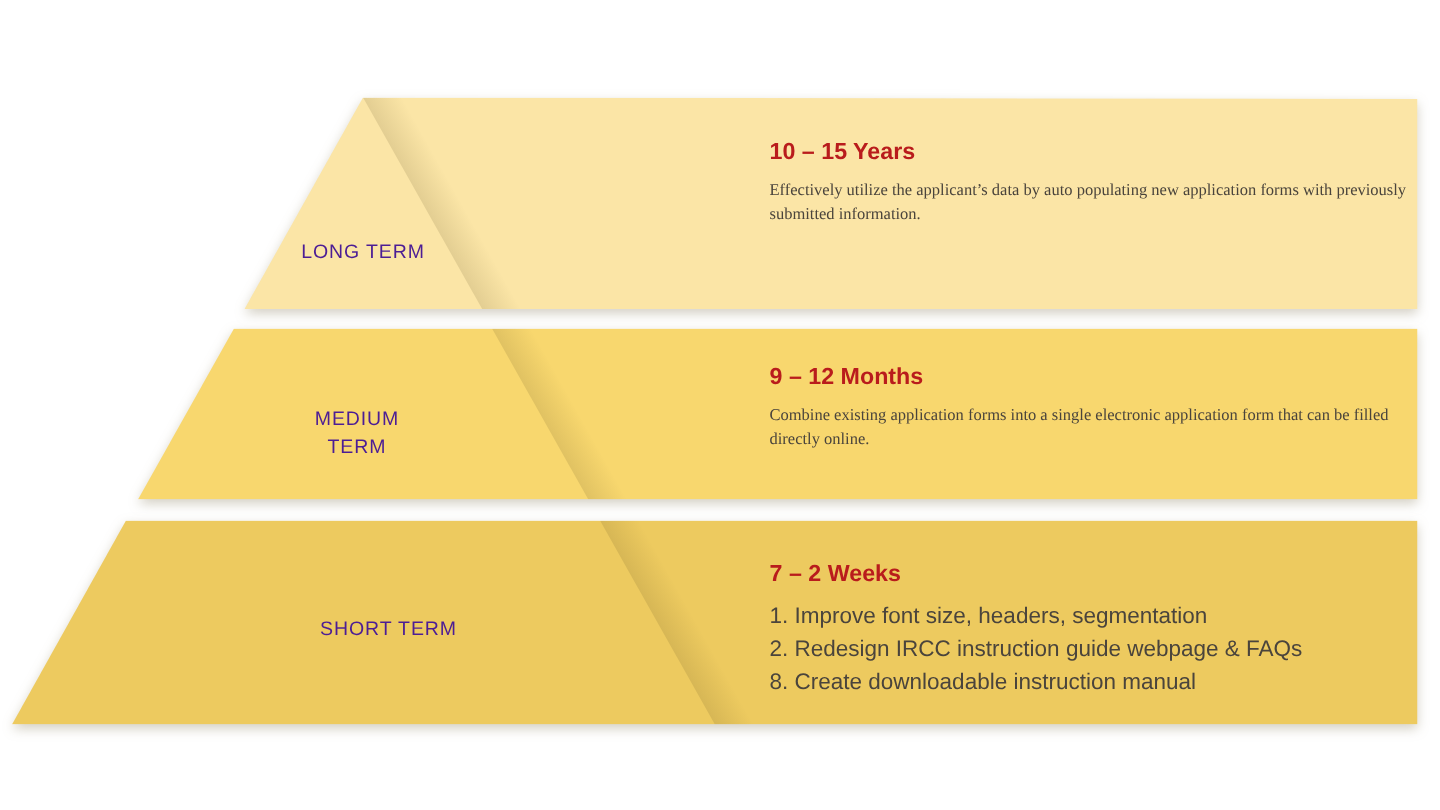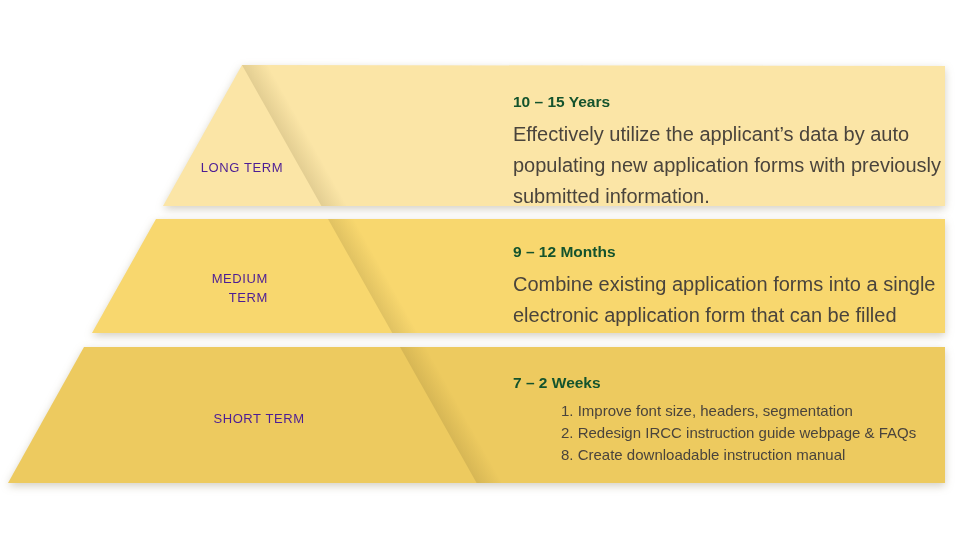--- a/index.html
+++ b/index.html
@@ -23,30 +23,30 @@
   }
   .es1{left:242px;height:141px;}
   .es2{left:328px;height:114px;}
   .es3{left:400px;height:136px;}
 
   .band-label{
     position:absolute;font-weight:normal;letter-spacing:0.6px;
     text-align:center;font-size:13px;line-height:19px;color:#4c1d95;
   }
   .label1{left:162px;top:93px;width:160px;}
-  .label2{left:184px;top:50px;width:84px;text-align:right;}
+  .label2{left:196px;top:50px;width:84px;}
   .label3{left:164px;top:62px;width:190px;}
 
   .band-content{position:absolute;left:513px;color:#4A443C;}
   .content1{top:28px;width:436px;}
   .content2{top:24px;width:438px;}
   .content3{top:27px;width:440px;}
-  .timeframe{font-size:15.5px;font-weight:bold;color:#14532d;margin:0 0 8px 0;}
-  .desc{font-size:20px;line-height:31px;}
-  .desc-line{font-size:15px;line-height:22px;margin-left:48px;}
+  .timeframe{font-size:15.5px;font-weight:bold;color:#b91c1c;margin:0 0 8px 0;}
+  .desc{font-size:11px;line-height:16px;font-family:Liberation Serif, serif;}
+  .desc-line{font-size:15px;line-height:22px;}
 </style>
 </head>
 <body>
 
 <div class="stage">
 
   <div class="band-wrap">
     <div class="band band1" style="background: rgb(251, 229, 166);">
       <div class="edge-shadow es1"></div>
       <div class="band-label label1">LONG TERM</div>

